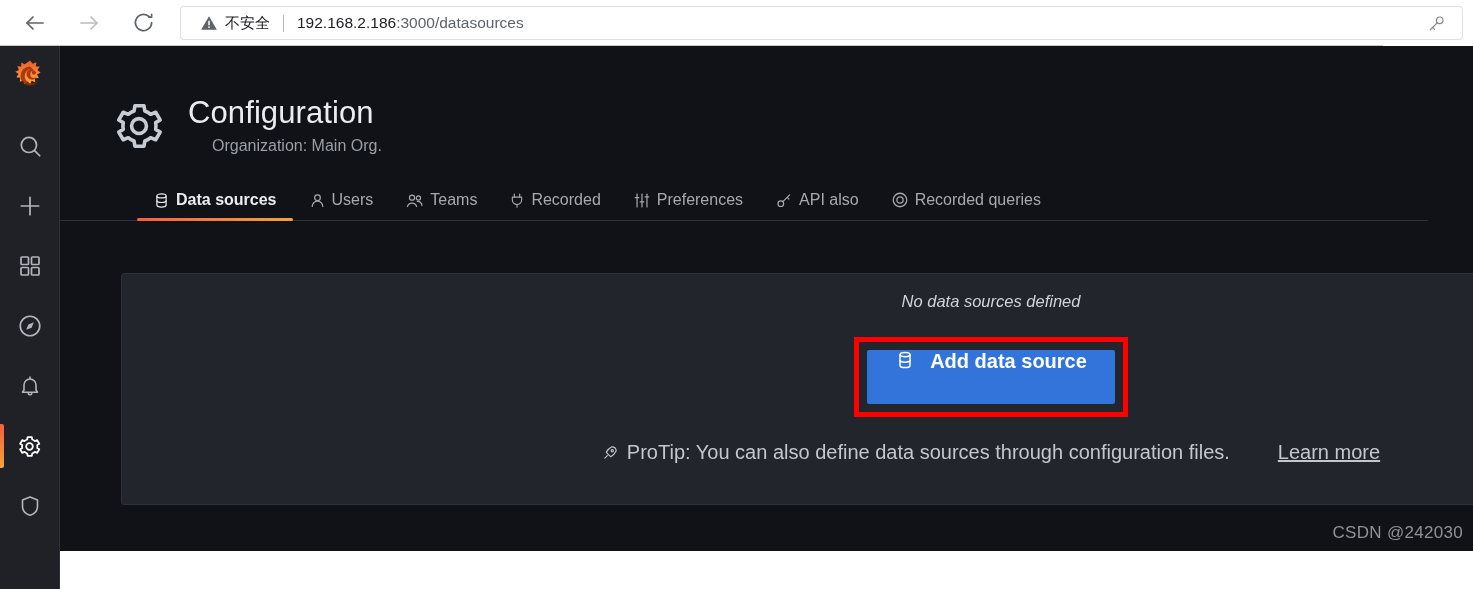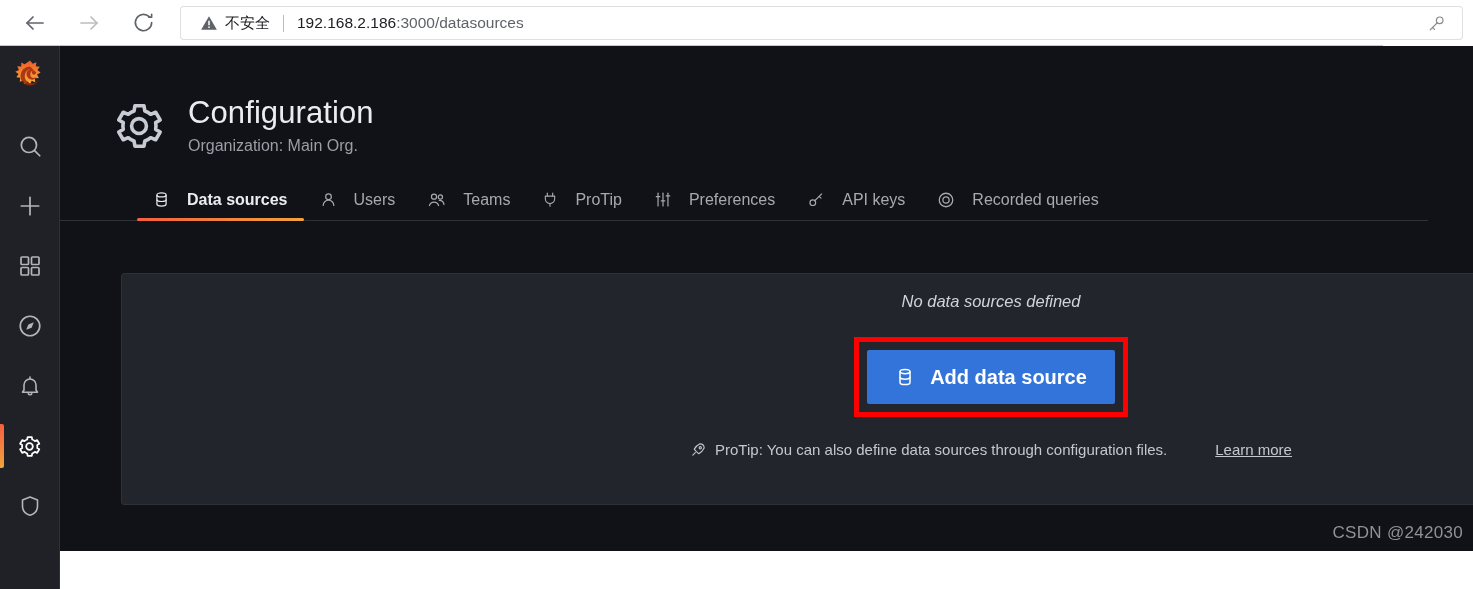--- a/index.html
+++ b/index.html
@@ -82,29 +82,29 @@
   .page-header { display:flex; align-items:flex-start; padding-top:48px; }
   .page-header-icon {
     width:56px; height:56px; margin-left:22px; margin-top:4px;
     color:#c7ccd4; display:flex; align-items:center; justify-content:center;
   }
   .page-header-text { margin-left:21px; }
   .page-title {
     font-size:31px; color:#e9edf2; font-weight:400; line-height:38px;
     letter-spacing:0.1px;
   }
-  .page-subtitle { font-size:16px; color:#9a9ea7; margin-top:5px; }
+  .page-subtitle { font-size:16px; color:#9a9ea7; margin-top:5px;margin-left:24px; }
 
   .tabs {
     display:flex; align-items:flex-end; margin-top:28px; height:38px;
     border-bottom:1px solid #2c3235; margin-left:16px; padding-left:0;
     position:relative; left:-45px; padding-left:77px;
   }
   .tab {
-    display:flex; align-items:flex-start; gap:17px;
+    display:flex; align-items:flex-end; gap:6px;
     padding:0 16px 11px 16px; font-size:16px; color:#a6a9b0;
     position:relative; white-space:nowrap;margin-top:24px;
   }
   .tab-icon { display:flex; align-items:center; color:#a6a9b0; }
   .tab.active { color:#e9edf2; font-weight:bold; }
   .tab.active .tab-icon { color:#e9edf2; }
   .tab.active::after {
     content:""; position:absolute; left:0; right:0; bottom:-1px; height:3px;
     background:linear-gradient(90deg,#f55f3e,#f2a33c); border-radius:2px;
   }
@@ -118,28 +118,28 @@
     display:flex; flex-direction:column; align-items:center;
   }
   .empty-title {
     font-style:italic; font-size:16.5px; color:#cfd3da; margin-top:18px;
   }
   .redbox {
     margin-top:26px; border:5px solid #ff0000; padding:8px 8px;
     display:inline-block;
   }
   .add-btn {
-    display:flex; align-items:center; gap:15px;
+    display:flex; align-items:flex-start; gap:15px;
     background:#3274d9; color:#ffffff; border:none; border-radius:2px;
     padding:0 28px; height:54px; font-size:20px; font-weight:bold;
     font-family:"Liberation Sans", sans-serif; cursor:pointer;
   }
   .add-btn-icon { display:flex; align-items:center; }
   .protip {
-    margin-top:24px; font-size:15px; color:#c3c7ce;
+    margin-top:24px; font-size:20px; color:#c3c7ce;
     display:flex; align-items:center; gap:8px;
   }
   .protip-icon { color:#c3c7ce; display:flex; align-items:center; }
   .protip a { color:#c3c7ce; text-decoration:underline;margin-left:40px; }
 
   .watermark {
     position:absolute; right:10px; bottom:8px;
     font-size:17px; color:#8e9299; letter-spacing:0.3px;
     font-family:"Liberation Sans", sans-serif;
   }
@@ -313,21 +313,21 @@
 
       <div class="tab">
         <span class="tab-icon">
           <svg width="16" height="17" viewBox="0 0 24 24" fill="none" stroke="currentColor" stroke-width="1.7" stroke-linecap="round" stroke-linejoin="round">
             <line x1="8" y1="2.5" x2="8" y2="7"></line>
               <line x1="16" y1="2.5" x2="16" y2="7"></line>
             <path d="M5 7h14v4a7 7 0 0 1-7 7 7 7 0 0 1-7-7z"></path>
               <line x1="12" y1="18" x2="12" y2="22"></line>
           </svg>
         </span>
-        <span>ProTip</span>
+        <span>Recorded</span>
       </div>
 
       <div class="tab">
         <span class="tab-icon">
           <svg width="18" height="17" viewBox="0 0 24 24" fill="none" stroke="currentColor" stroke-width="1.7" stroke-linecap="round">
             <line x1="5" y1="3" x2="5" y2="21"></line>
               <line x1="12" y1="3" x2="12" y2="21"></line>
               <line x1="19" y1="3" x2="19" y2="21"></line>
             <line x1="2.5" y1="8" x2="7.5" y2="8"></line>
               <line x1="9.5" y1="14" x2="14.5" y2="14"></line>
@@ -338,21 +338,21 @@
       </div>
 
       <div class="tab">
         <span class="tab-icon">
           <svg width="18" height="17" viewBox="0 0 24 24" fill="none" stroke="currentColor" stroke-width="1.7" stroke-linecap="round">
             <circle cx="7.5" cy="16.5" r="4"></circle>
               <line x1="10.4" y1="13.6" x2="20" y2="4"></line>
               <line x1="16.5" y1="7.5" x2="19" y2="10"></line>
           </svg>
         </span>
-        <span>API keys</span>
+        <span>API also</span>
       </div>
 
       <div class="tab">
         <span class="tab-icon">
           <svg width="18" height="18" viewBox="0 0 24 24" fill="none" stroke="currentColor" stroke-width="1.7">
             <circle cx="12" cy="12" r="9"></circle>
               <circle cx="12" cy="12" r="4.2"></circle>
           </svg>
         </span>
         <span>Recorded queries</span>

